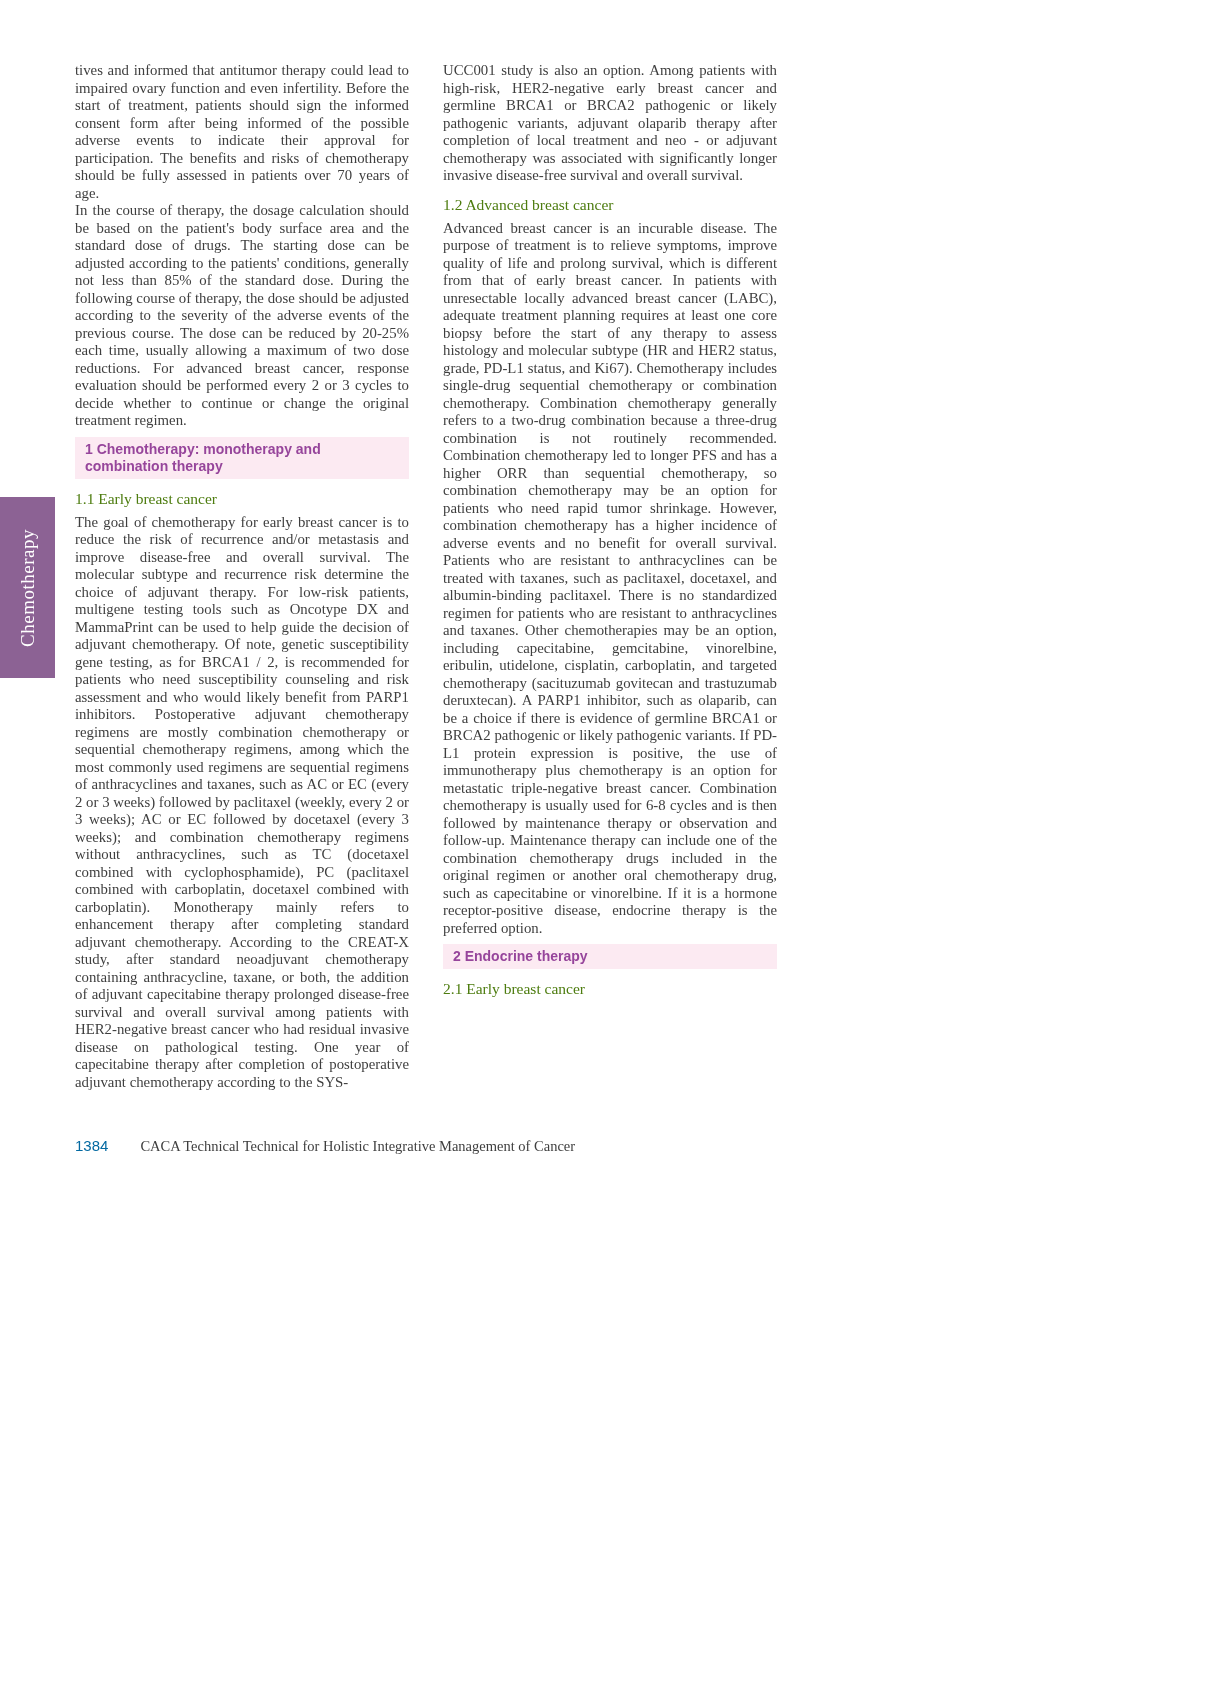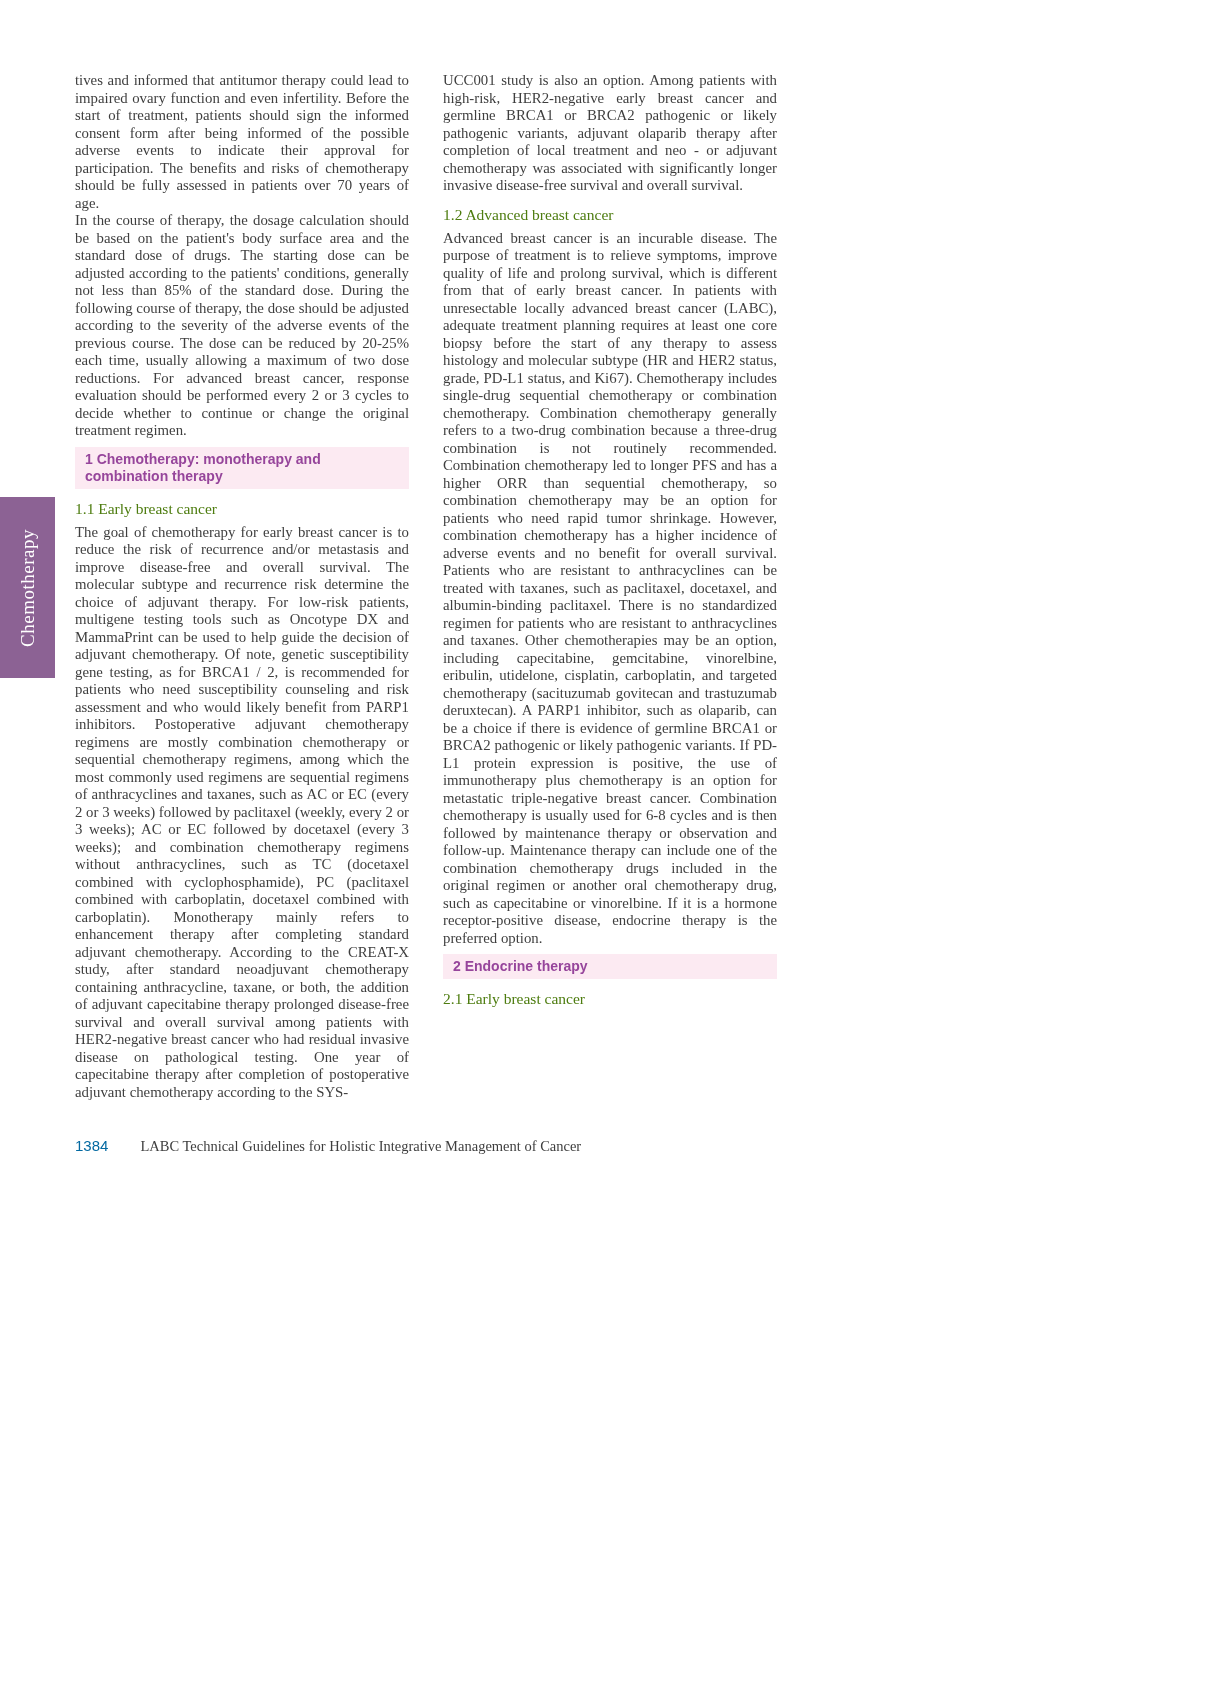--- a/index.html
+++ b/index.html
@@ -31,21 +31,21 @@
     transform: rotate(-90deg);
     white-space: nowrap;
     color: #ffffff;
     font-family: "Liberation Serif", serif;
     font-size: 19px;
     letter-spacing: 0.5px;
   }
   
   .col {
     position: absolute;
-    top: 72px;
+    top: 62px;
     width: 334px;
     color: #3e3e3e;
   }
   .col-left  { left: 75px; }
   .col-right { left: 443px; }
   .col p.body {
     margin: 0;
     font-size: 14.8px;
     line-height: 17.5px;
     text-align: justify;
@@ -110,16 +110,16 @@
   <div class="col col-right">
     <p class="body">UCC001 study is also an option. Among patients with high-risk, HER2-negative early breast cancer and germline BRCA1 or BRCA2 pathogenic or likely pathogenic variants, adjuvant olaparib therapy after completion of local treatment and neo - or adjuvant chemotherapy was associated with significantly longer invasive disease-free survival and overall survival.</p>
     <div class="h2head">1.2 Advanced breast cancer</div>
     <p class="body">Advanced breast cancer is an incurable disease. The purpose of treatment is to relieve symptoms, improve quality of life and prolong survival, which is different from that of early breast cancer. In patients with unresectable locally advanced breast cancer (LABC), adequate treatment planning requires at least one core biopsy before the start of any therapy to assess histology and molecular subtype (HR and HER2 status, grade, PD-L1 status, and Ki67). Chemotherapy includes single-drug sequential chemotherapy or combination chemotherapy. Combination chemotherapy generally refers to a two-drug combination because a three-drug combination is not routinely recommended. Combination chemotherapy led to longer PFS and has a higher ORR than sequential chemotherapy, so combination chemotherapy may be an option for patients who need rapid tumor shrinkage. However, combination chemotherapy has a higher incidence of adverse events and no benefit for overall survival. Patients who are resistant to anthracyclines can be treated with taxanes, such as paclitaxel, docetaxel, and albumin-binding paclitaxel. There is no standardized regimen for patients who are resistant to anthracyclines and taxanes. Other chemotherapies may be an option, including capecitabine, gemcitabine, vinorelbine, eribulin, utidelone, cisplatin, carboplatin, and targeted chemotherapy (sacituzumab govitecan and trastuzumab deruxtecan). A PARP1 inhibitor, such as olaparib, can be a choice if there is evidence of germline BRCA1 or BRCA2 pathogenic or likely pathogenic variants. If PD-L1 protein expression is positive, the use of immunotherapy plus chemotherapy is an option for metastatic triple-negative breast cancer. Combination chemotherapy is usually used for 6-8 cycles and is then followed by maintenance therapy or observation and follow-up. Maintenance therapy can include one of the combination chemotherapy drugs included in the original regimen or another oral chemotherapy drug, such as capecitabine or vinorelbine. If it is a hormone receptor-positive disease, endocrine therapy is the preferred option.</p>
     <div class="h1band">2 Endocrine therapy</div>
     <div class="h2head">2.1 Early breast cancer</div>
   </div>
 
   <div class="footer">
     <span class="page-num">1384</span>
-    <span class="footer-title">LABC Technical Guidelines for Holistic Integrative Management of Cancer</span>
+    <span class="footer-title">CACA Technical Technical for Holistic Integrative Management of Cancer</span>
   </div>
 
 </div>
 
 </body></html>

